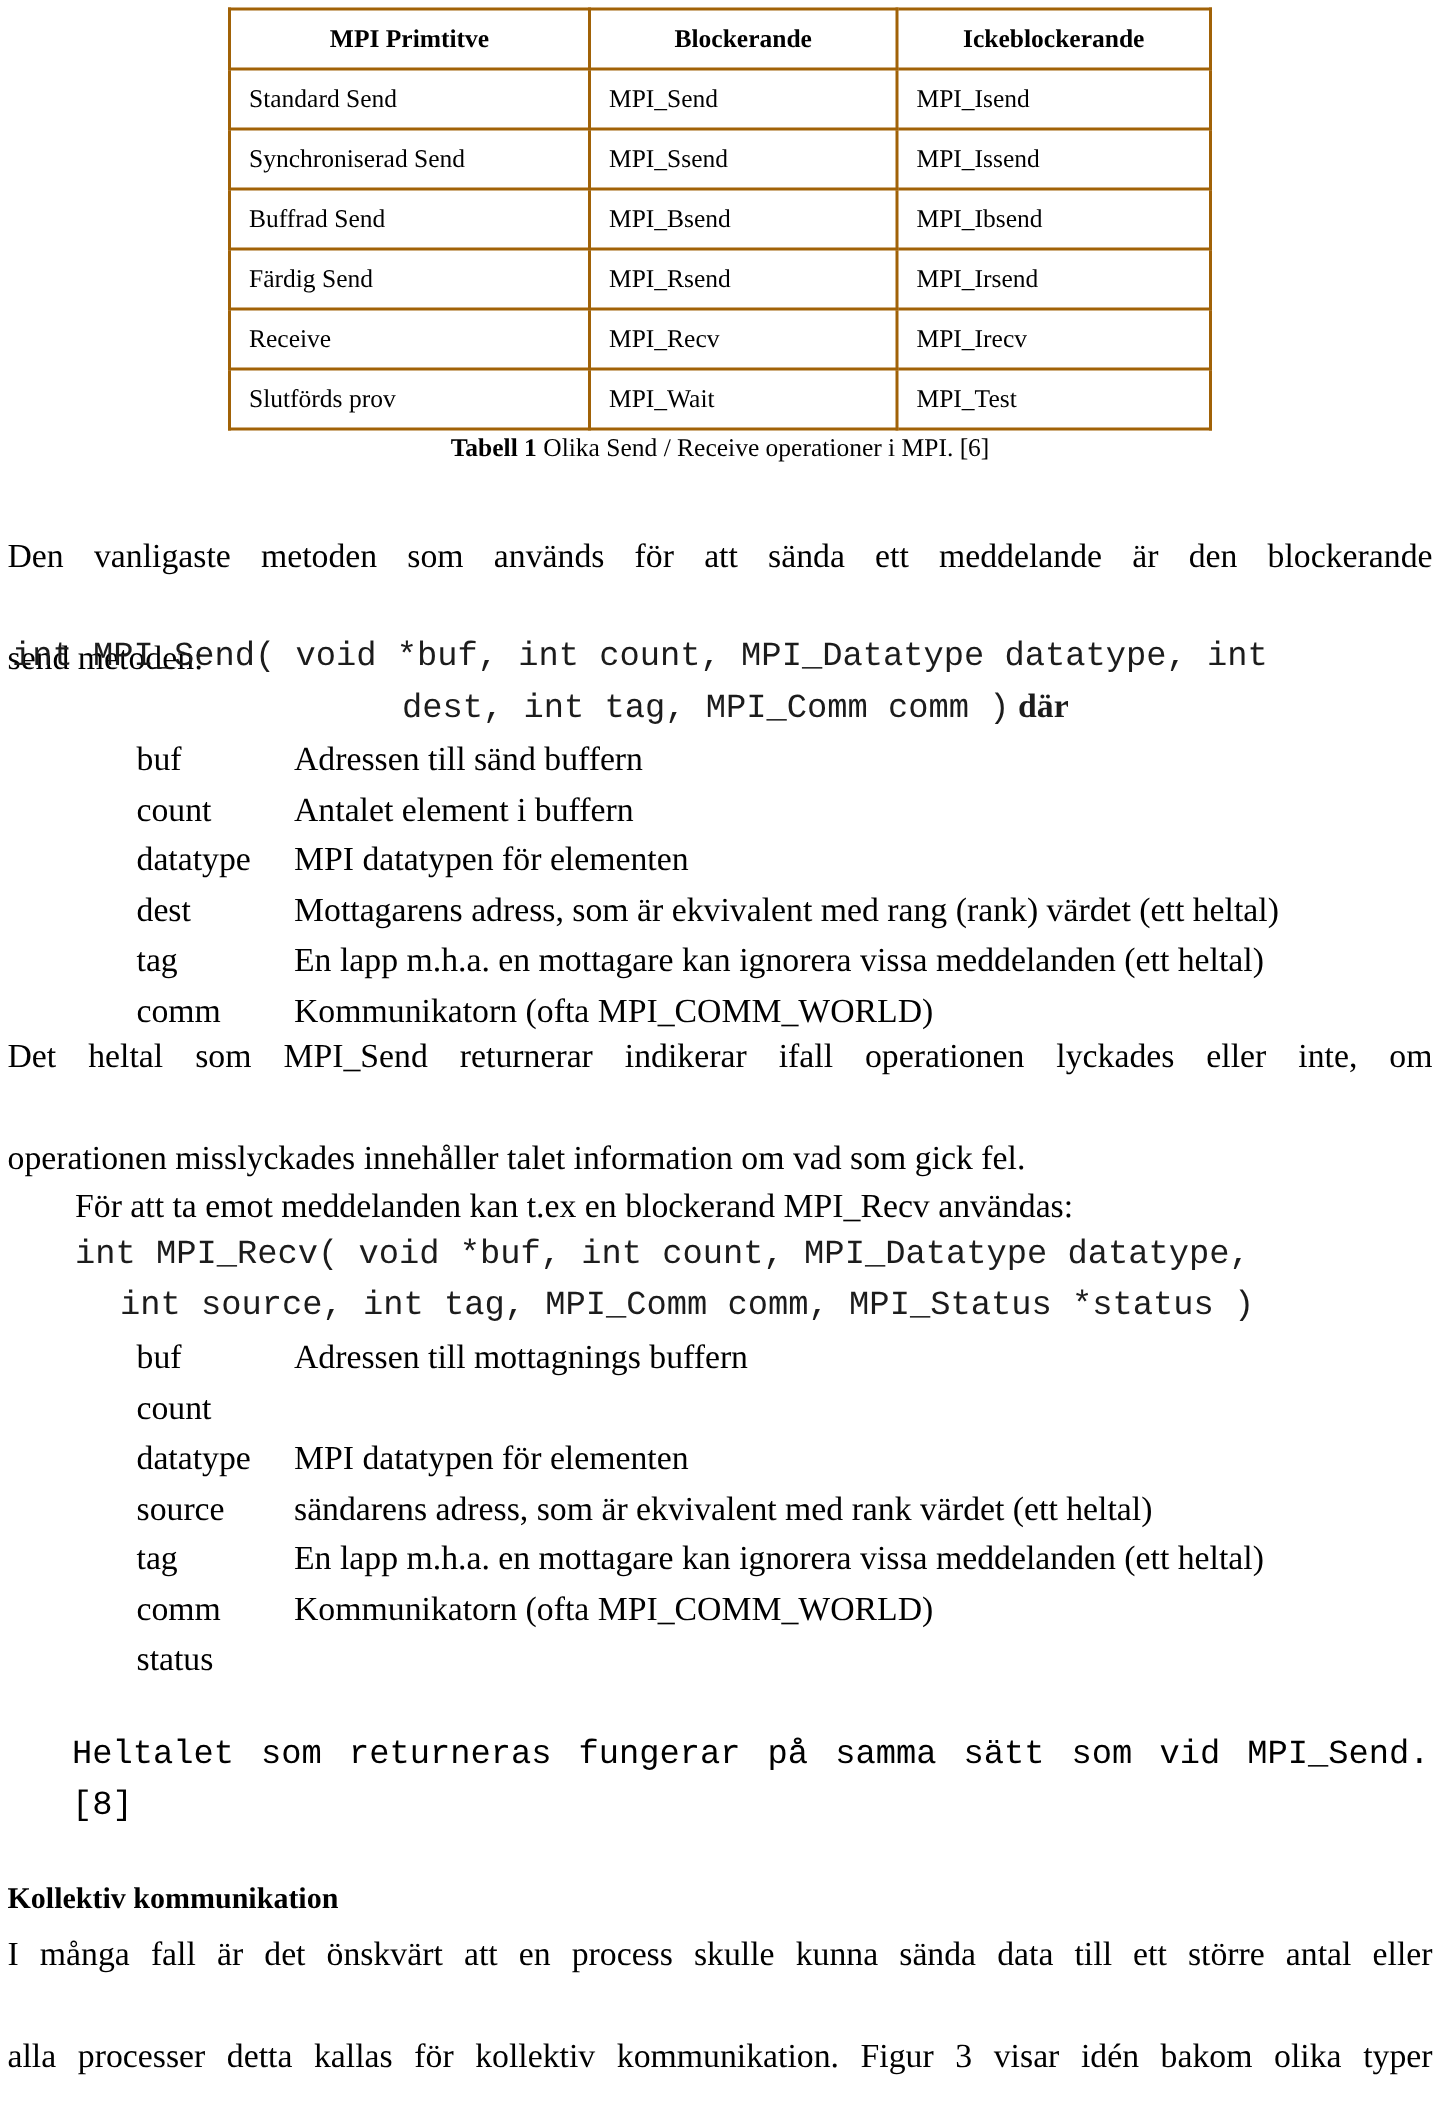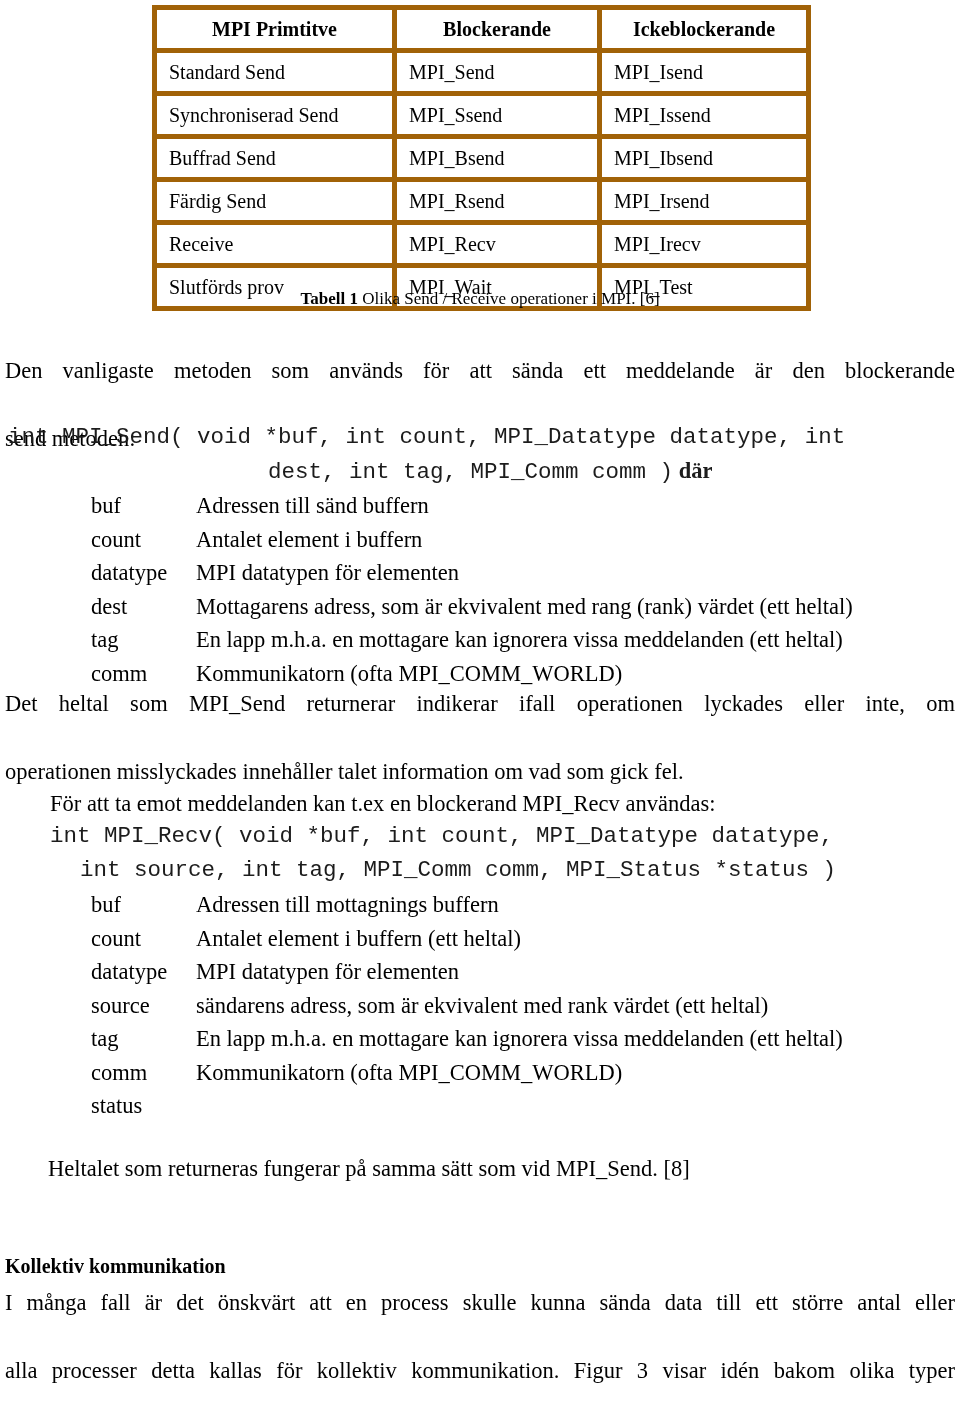--- a/index.html
+++ b/index.html
@@ -23,23 +23,23 @@
     left: 152px;
     top: 5px;
     width: 654px;
   }
   table.mpi-table {
     border-collapse: collapse;
     width: 654px;
     table-layout: fixed;
   }
   table.mpi-table td, table.mpi-table th {
-    border: 5px solid #a16207;
+    border: 2px solid #a16207;
     padding: 3px 0 3px 12px;
-    font-size: 20px;
+    font-size: 17px;
     line-height: 32px;
     height: 40px;
     text-align: left;
     vertical-align: middle;
     font-weight: normal;
     white-space: nowrap;
   }
   table.mpi-table thead th {
     font-weight: bold;
     text-align: center;
@@ -134,20 +134,21 @@
   }
   .p-recv-lead {
     left: 50px;
     top: 787px;
     width: 905px;
   }
   .p-heltalet {
     left: 48px;
     top: 1152px;
     width: 905px;
+    font-family: Liberation Mono, monospace;
   }
 
   .section-heading {
     position: absolute;
     left: 5px;
     top: 1252px;
     font-size: 20px;
     line-height: 28px;
     font-weight: bold;
   }
@@ -259,21 +260,20 @@
 <div class="code code-recv-1">int MPI_Recv( void *buf, int count, MPI_Datatype datatype,</div>
 <div class="code code-recv-2">int source, int tag, MPI_Comm comm, MPI_Status *status )</div>
 
 <div class="paramlist params-recv">
   <div class="prow">
     <span class="pkey">buf</span>
     <span class="pval">Adressen till mottagnings buffern</span>
   </div>
   <div class="prow">
     <span class="pkey">count</span>
-    <span class="pval">Antalet element i buffern (ett heltal)</span>
   </div>
   <div class="prow">
     <span class="pkey">datatype</span>
     <span class="pval">MPI datatypen för elementen</span>
   </div>
   <div class="prow">
     <span class="pkey">source</span>
     <span class="pval">sändarens adress, som är ekvivalent med rank värdet (ett heltal)</span>
   </div>
   <div class="prow">

